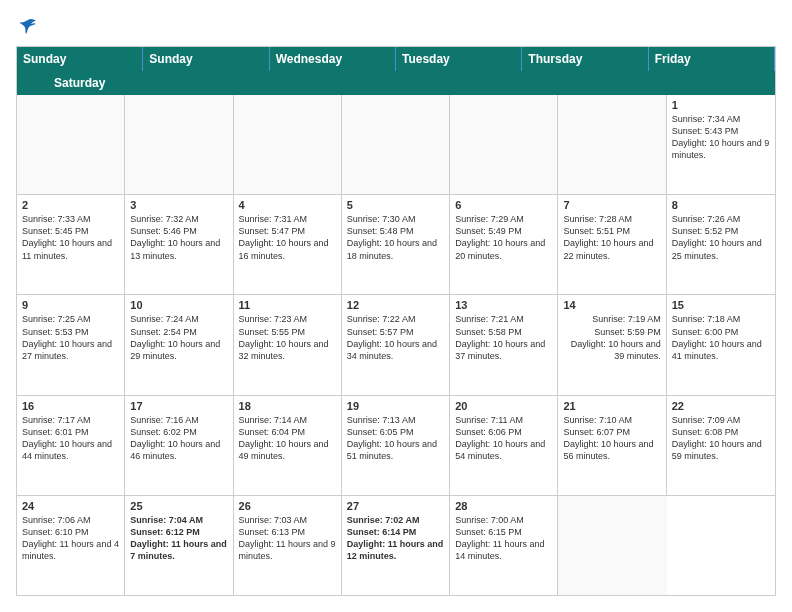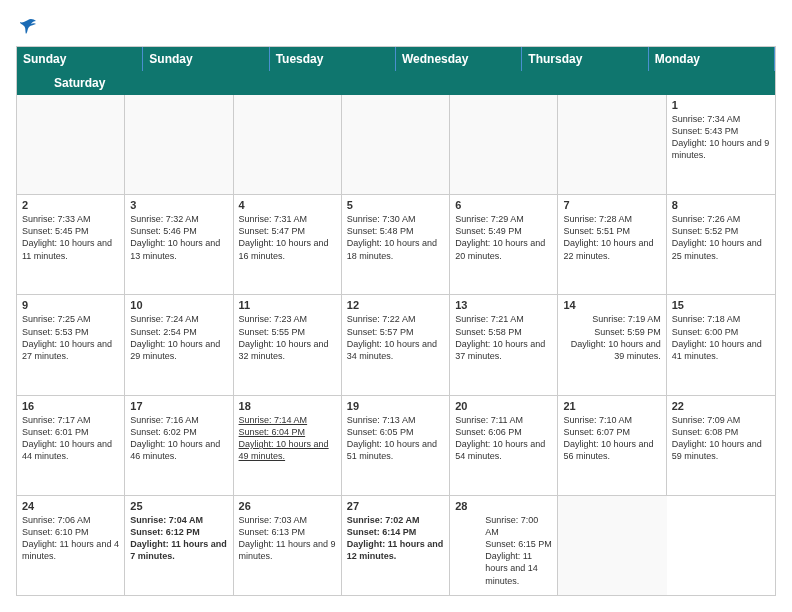--- a/index.html
+++ b/index.html
@@ -122,24 +122,24 @@
     <div class="title-block">
       <div class="month-title"></div>
       <div class="location"></div>
     </div>
   </div>
 
   <div class="calendar">
     <div class="cal-header">
     <div class="cal-header-cell">Sunday</div>
         <div class="cal-header-cell">Sunday</div>
+        <div class="cal-header-cell">Wednesday</div>
         <div class="cal-header-cell">Tuesday</div>
-        <div class="cal-header-cell">Wednesday</div>
         <div class="cal-header-cell">Thursday</div>
-        <div class="cal-header-cell">Monday</div>
+        <div class="cal-header-cell">Friday</div>
         <div class="cal-header-cell">Saturday</div>
       </div>
     <div class="cal-body">
     <div class="cal-row">
           <div class="cal-cell empty"></div>
           <div class="cal-cell empty"></div>
           <div class="cal-cell empty"></div>
           <div class="cal-cell empty"></div>
           <div class="cal-cell empty"></div>
           <div class="cal-cell empty"></div>
@@ -246,21 +246,21 @@
 Daylight: 10 hours and 44 minutes.</div>
           </div>
           <div class="cal-cell">
             <div class="day-num">17</div>
             <div class="cell-text" style="white-space: pre-line;">Sunrise: 7:16 AM
 Sunset: 6:02 PM
 Daylight: 10 hours and 46 minutes.</div>
           </div>
           <div class="cal-cell">
             <div class="day-num">18</div>
-            <div class="cell-text" style="white-space: pre-line; text-decoration: underline;">Sunrise: 7:14 AM
+            <div class="cell-text" style="white-space: pre-line;">Sunrise: 7:14 AM
 Sunset: 6:04 PM
 Daylight: 10 hours and 49 minutes.</div>
           </div>
           <div class="cal-cell">
             <div class="day-num">19</div>
             <div class="cell-text" style="white-space: pre-line;">Sunrise: 7:13 AM
 Sunset: 6:05 PM
 Daylight: 10 hours and 51 minutes.</div>
           </div>
           <div class="cal-cell">
@@ -302,21 +302,21 @@
 Daylight: 11 hours and 9 minutes.</div>
           </div>
           <div class="cal-cell">
             <div class="day-num">27</div>
             <div class="cell-text" style="white-space: pre-line; font-weight: bold;">Sunrise: 7:02 AM
 Sunset: 6:14 PM
 Daylight: 11 hours and 12 minutes.</div>
           </div>
           <div class="cal-cell">
             <div class="day-num">28</div>
-            <div class="cell-text" style="white-space: pre-line; margin-left: 30px;">Sunrise: 7:00 AM
+            <div class="cell-text" style="white-space: pre-line;">Sunrise: 7:00 AM
 Sunset: 6:15 PM
 Daylight: 11 hours and 14 minutes.</div>
           </div>
           <div class="cal-cell empty"></div>
         </div>
       </div>
   </div>
 </div>
 
 </body></html>

